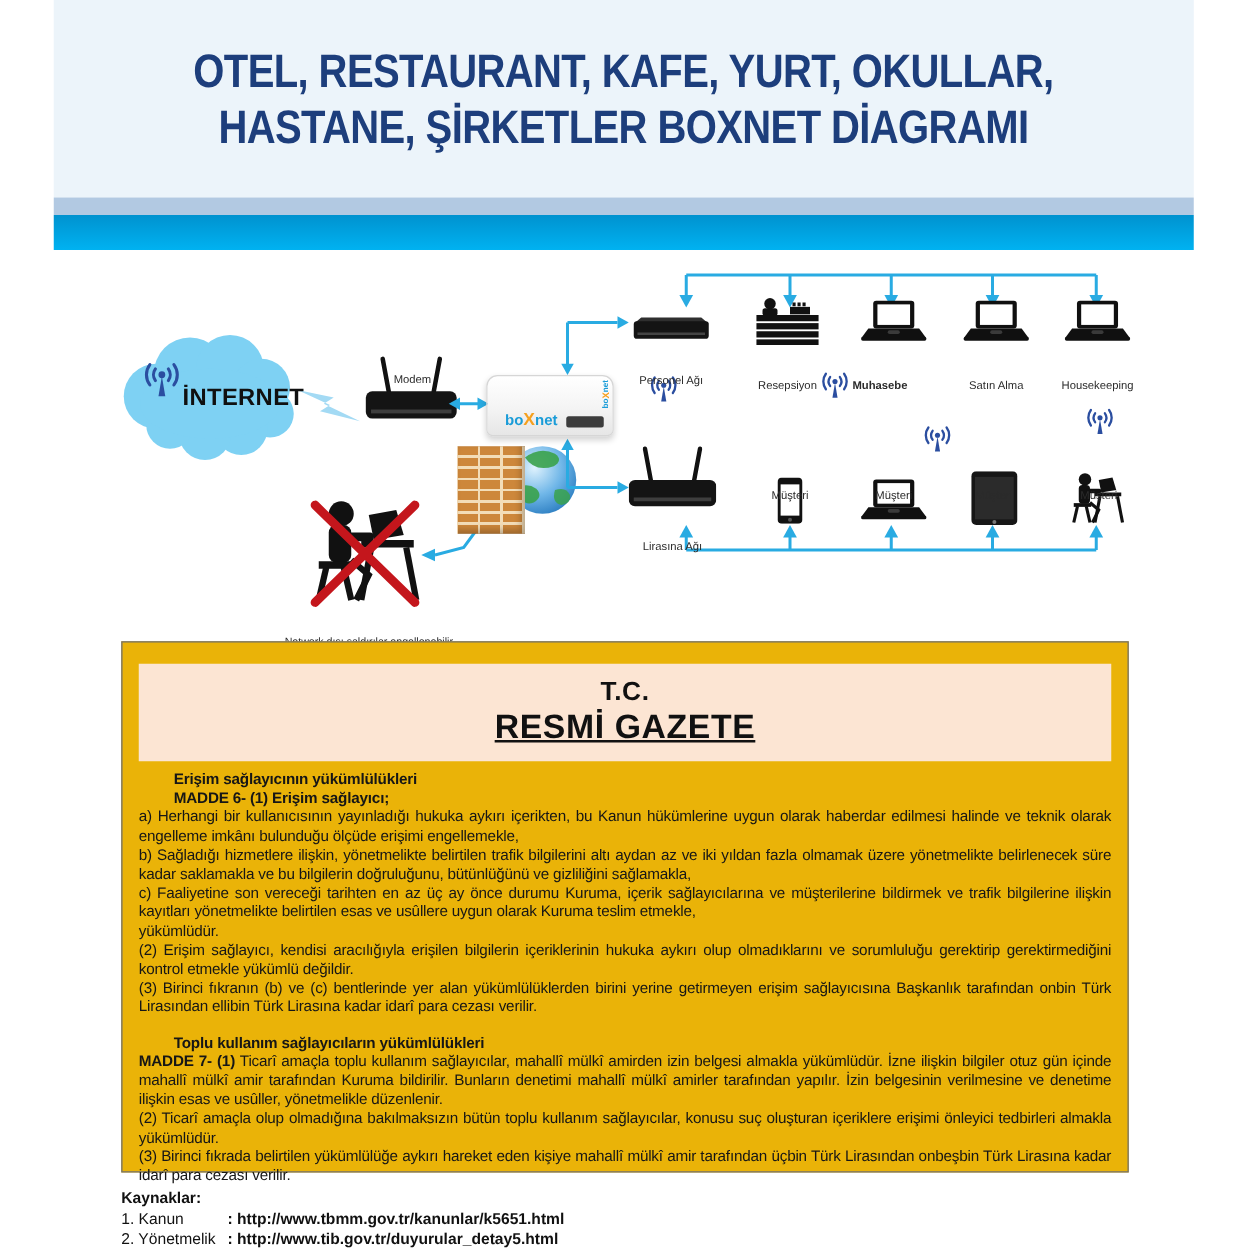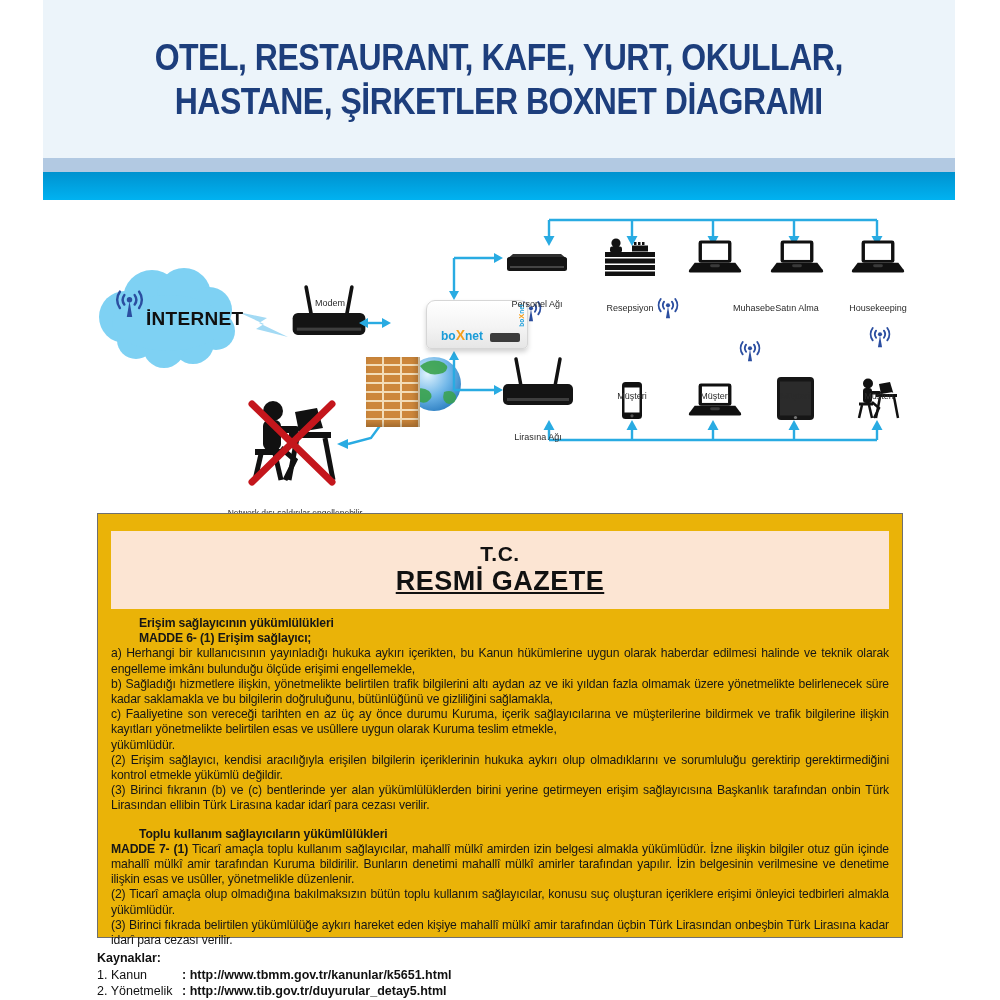--- a/index.html
+++ b/index.html
@@ -17,21 +17,21 @@
 
   
   svg.overlay{position:absolute;left:0;top:0;width:1000px;height:1000px;z-index:1;pointer-events:none;}
   .lbl{position:absolute;z-index:4;font-size:9px;color:#2b2b2b;text-align:center;line-height:10px;margin-top:22px;}
   .lbl-sm{font-size:8.5px;}
   .internet-word{position:absolute;left:146px;top:308px;z-index:4;font-size:19px;font-weight:bold;
                  color:#101010;letter-spacing:.3px;}
   .boxnet{position:absolute;left:389px;top:300px;width:100px;height:47px;z-index:3;
           background:linear-gradient(180deg,#ffffff,#f4f4f4 55%,#e6e6e6);
           border:1px solid #d6d6d6;border-radius:9px 9px 5px 5px;
-          box-shadow:0 3px 5px rgba(0,0,0,.18);margin-left:37px;}
+          box-shadow:0 3px 5px rgba(0,0,0,.18);}
   .boxnet-logo{position:absolute;left:14px;bottom:5px;font-size:12px;font-weight:bold;color:#1a9cd8;}
   .boxnet-logo .bx{color:#f5a01e;font-size:14px;}
   .boxnet-side{position:absolute;right:1px;top:3px;font-size:6.5px;font-weight:bold;color:#1a9cd8;
                writing-mode:vertical-rl;transform:rotate(180deg);}
   .boxnet-side .bx{color:#f5a01e;font-size:7.5px;}
   .boxnet-slot{position:absolute;right:7px;bottom:6px;width:30px;height:9px;background:#3c3c3c;border-radius:2px;}
   .firewall{position:absolute;left:366px;top:357px;width:54px;height:70px;z-index:2;
             background-color:#cd873b;
             background-image:repeating-linear-gradient(0deg,transparent 0 7px,#f3ddb8 7px 9px),
                              repeating-linear-gradient(90deg,transparent 0 16px,#f3ddb8 16px 18px);
@@ -237,21 +237,21 @@
   <div class="boxnet-logo"><span>bo</span><span class="bx">X</span><span>net</span></div>
   <div class="boxnet-side"><span>bo</span><span class="bx">X</span><span>net</span></div>
   <div class="boxnet-slot"></div>
 </div>
 
 <div class="internet-word">İNTERNET</div>
 <div class="lbl" style="left:295px;top:276px;width:70px;">Modem</div>
 
 <div class="lbl" style="left:500px;top:277px;width:74px;">Personel Ağı</div>
 <div class="lbl" style="left:603px;top:281px;width:54px;">Resepsiyon</div>
-<div class="lbl" style="left:726px;top:281px;width:56px;">Muhasebe</div>
+<div class="lbl" style="left:676px;top:281px;width:56px;font-weight:bold;">Muhasebe</div>
 <div class="lbl" style="left:769px;top:281px;width:56px;">Satın Alma</div>
 <div class="lbl" style="left:847px;top:281px;width:62px;">Housekeeping</div>
 
 <div class="lbl" style="left:503px;top:410px;width:70px;">Lirasına Ağı</div>
 <div class="lbl" style="left:609px;top:369px;width:46px;">Müşteri</div>
 <div class="lbl" style="left:692px;top:369px;width:46px;">Müşteri</div>
 <div class="lbl" style="left:772px;top:369px;width:46px;">Müşteri</div>
 <div class="lbl" style="left:856px;top:369px;width:46px;">Müşteri</div>
 
 <div class="lbl lbl-sm" style="left:222px;top:486px;width:148px;">Network dışı saldırılar engellenebilir.</div>

